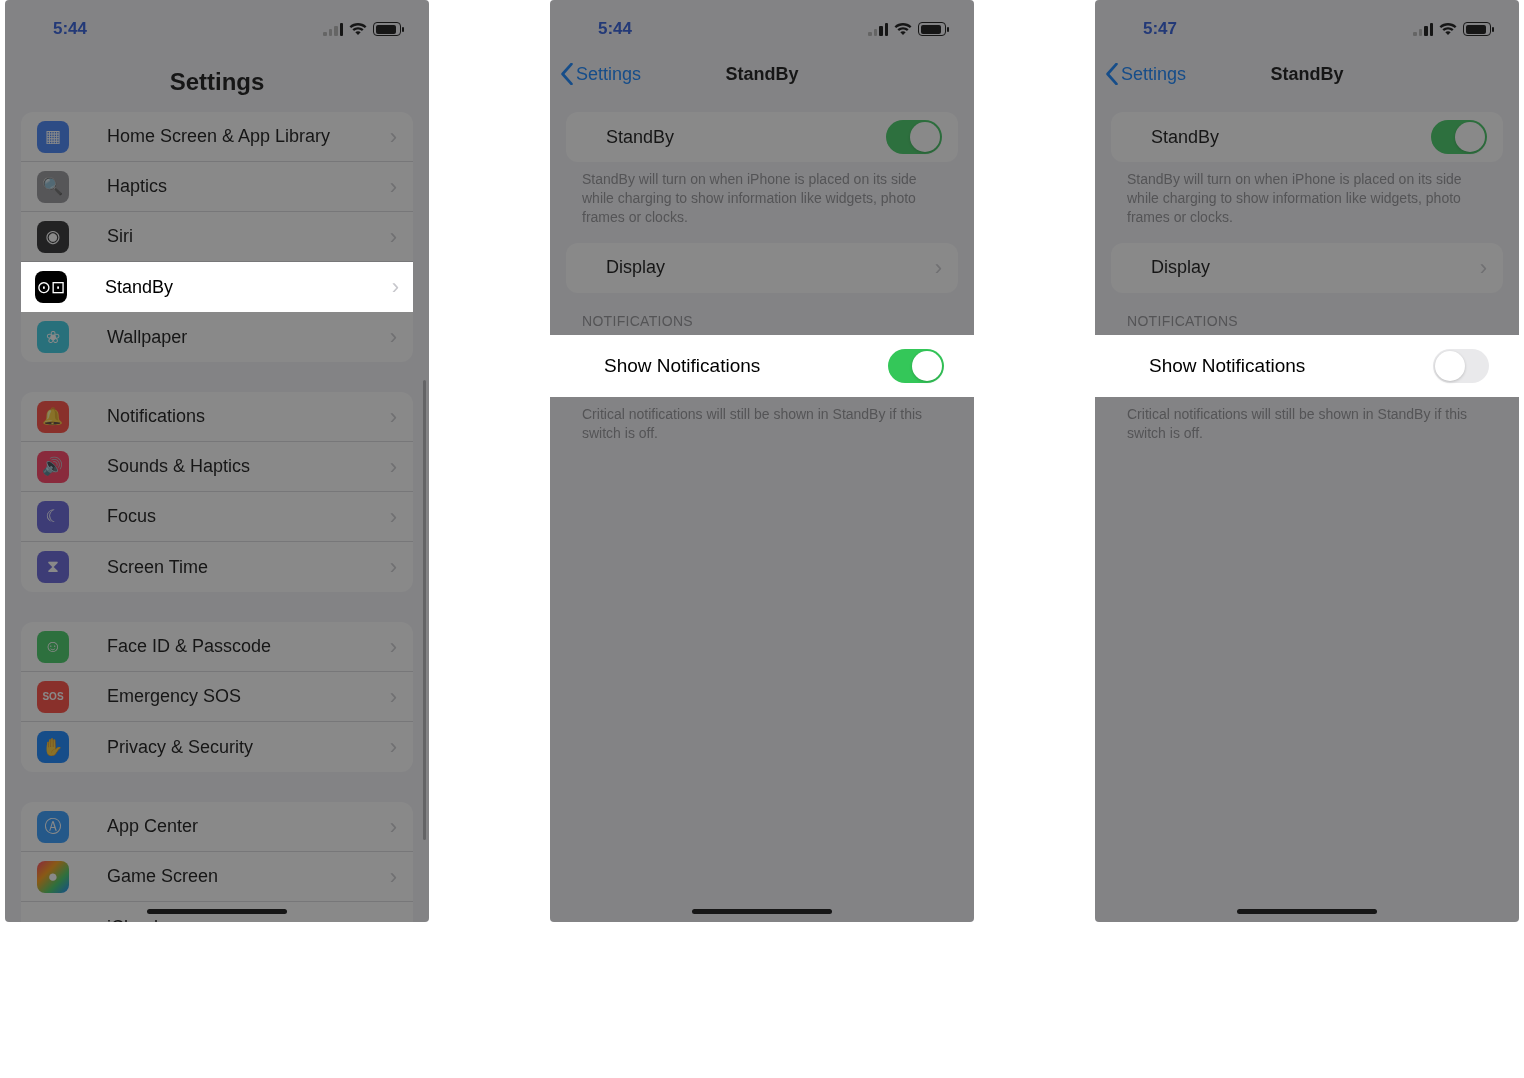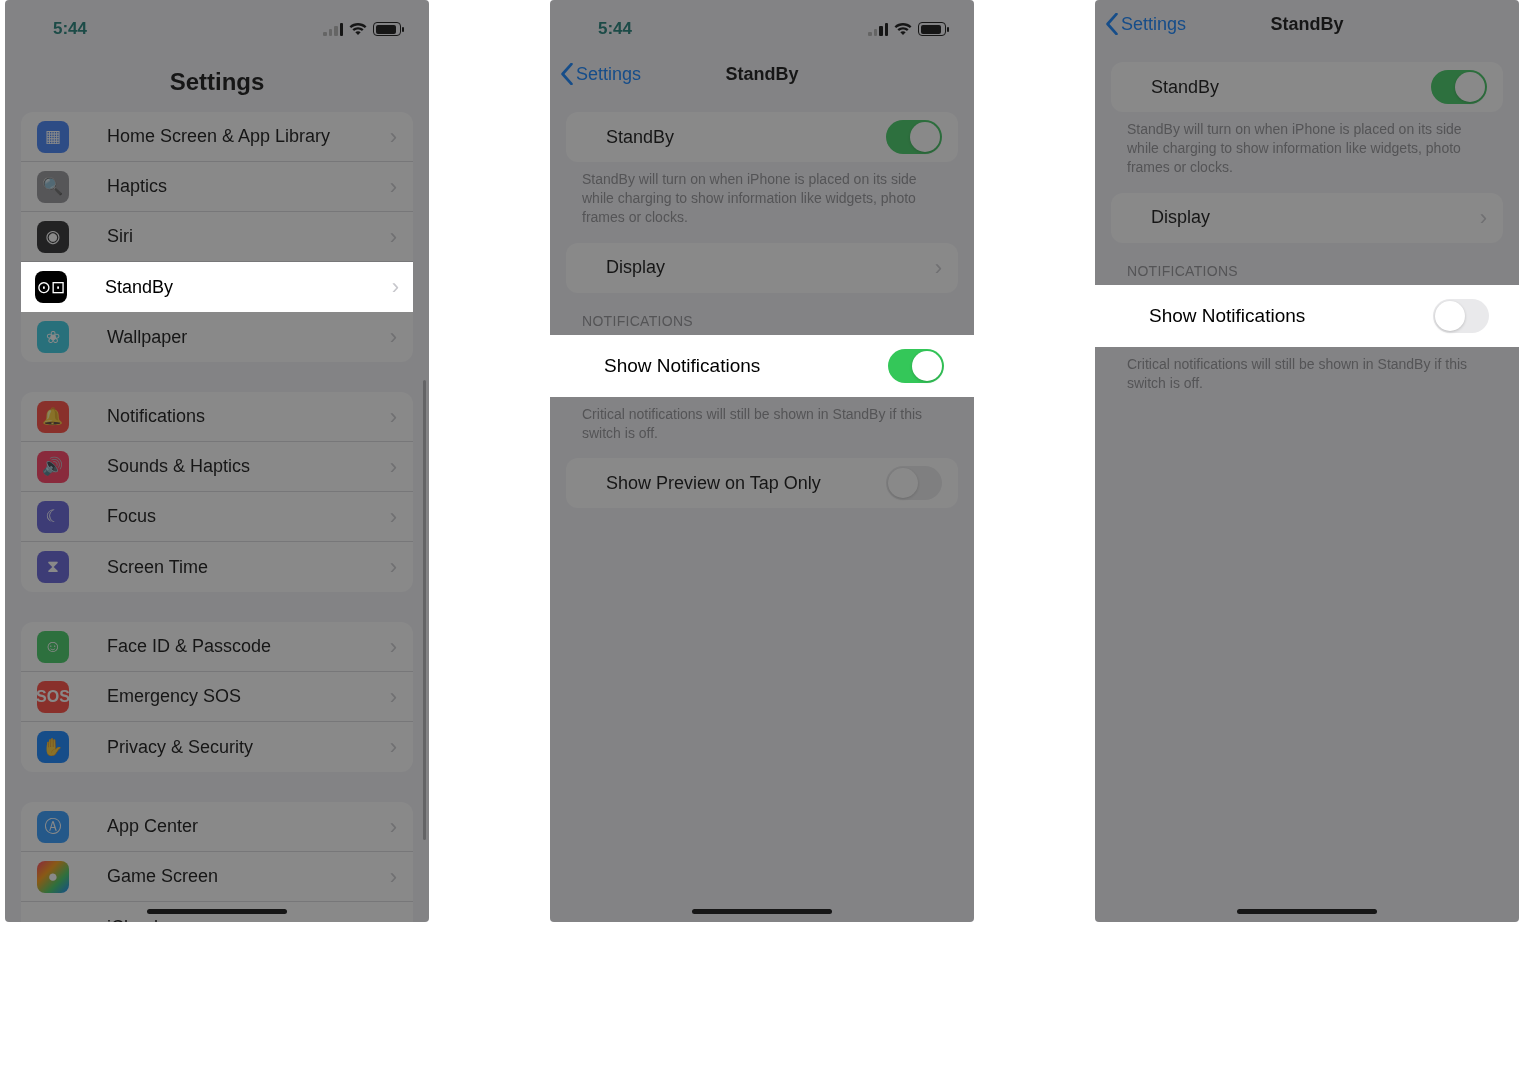--- a/index.html
+++ b/index.html
@@ -30,21 +30,21 @@
   }
   
   .status-bar {
     height: 50px;
     display: flex;
     align-items: center;
     justify-content: space-between;
     padding: 8px 28px 0 48px;
     font-size: 17px;
     font-weight: 600;
-    color: #0f766e;
+    color: #1d4ed8;
   }
   .status-icons { display:flex; align-items:center; gap:6px; }
   .signal { display:flex; align-items:flex-end; gap:2px; height:13px;}
   .signal span { width:3.5px; background:#000; border-radius:1px;}
   .signal span.dim { background:#b0b0b0;}
   .battery {
     width:28px; height:14px; border:1.5px solid #000; border-radius:4px;
     position:relative;
   }
   .battery::after {
@@ -226,21 +226,21 @@
           <span class="chevron">›</span>
         </div>
       </div>
       <div class="section">
         <div class="row">
           <span class="icon-box" style="background: rgb(52, 199, 89);">☺</span>
           <span class="label">Face ID &amp; Passcode</span>
           <span class="chevron">›</span>
         </div>
         <div class="row">
-          <span class="icon-box" style="background: rgb(255, 59, 48); font-size: 16px; font-weight: 700;">SOS</span>
+          <span class="icon-box" style="background: rgb(255, 59, 48); font-size: 10px; font-weight: 700;">SOS</span>
           <span class="label">Emergency SOS</span>
           <span class="chevron">›</span>
         </div>
         <div class="row">
           <span class="icon-box" style="background: rgb(0, 122, 255);">✋</span>
           <span class="label">Privacy &amp; Security</span>
           <span class="chevron">›</span>
         </div>
       </div>
       <div class="section">
@@ -319,35 +319,44 @@
   <div class="highlight-wrap">
     <div class="row highlight" style="padding:14px 30px;">
       <span class="label" style="font-size:19px">Show Notifications</span>
       <span class="toggle on">
           <span class="knob"></span>
         </span>
     </div>
   </div>
   <div class="footer-text">Critical notifications will still be shown in StandBy if this switch is off.</div>
 
-  <div class="section">
-    <div class="row">
-      <span class="label">Show Preview on Tap Only</span>
-      <span class="toggle">
-          <span class="knob"></span>
-        </span>
-    </div>
-  </div>
 
   <div class="home-ind"></div>
 </div>
 
 <div class="phone screen3">
   <div class="dim-overlay"></div>
 
+  <div class="status-bar">
+    <span>5:47</span>
+    <span class="status-icons">
+      <span class="signal">
+        <span style="height:4px" class="dim"></span>
+          <span style="height:7px" class="dim"></span>
+        <span style="height:10px"></span>
+          <span style="height:13px"></span>
+      </span>
+      <svg width="18" height="14" viewBox="0 0 18 14">
+          <path d="M9 13 L6.3 10.2 C7.8 8.9 10.2 8.9 11.7 10.2 Z M3.4 7.3 C6.5 4.5 11.5 4.5 14.6 7.3 L12.9 9 C10.7 7 7.3 7 5.1 9 Z M0.5 4.4 C5.2 0 12.8 0 17.5 4.4 L15.8 6.1 C12 2.6 6 2.6 2.2 6.1 Z" fill="#000"></path>
+        </svg>
+      <span class="battery">
+          <span class="battery-fill"></span>
+        </span>
+    </span>
+  </div>
 
   <div class="nav-bar">
     <div class="nav-back">
       <svg viewBox="0 0 12 20">
           <path d="M10 1 L2 10 L10 19" stroke="#007aff" stroke-width="2.5" fill="none" stroke-linecap="round" stroke-linejoin="round"></path>
         </svg>
       <span>Settings</span>
     </div>
     <span class="nav-title">StandBy</span>
   </div>

